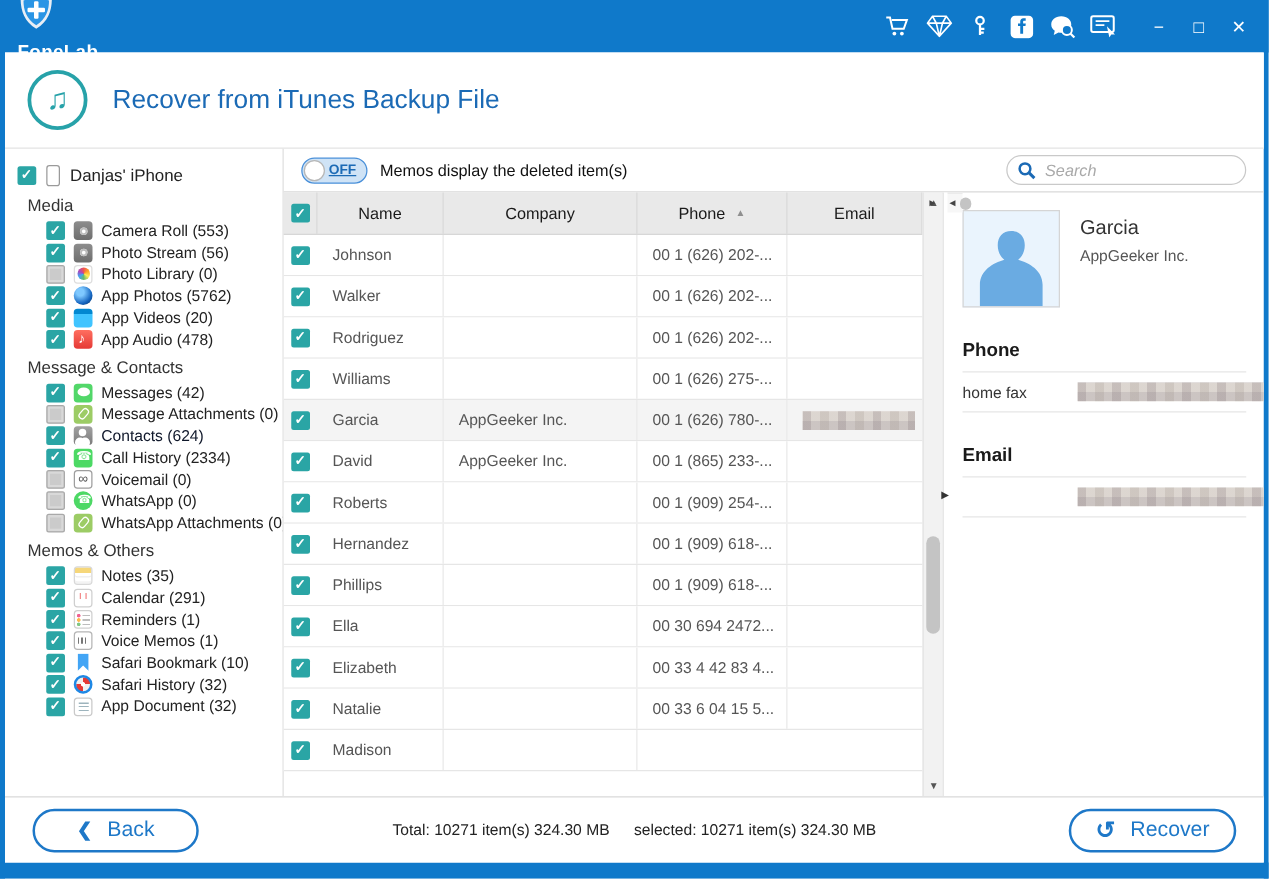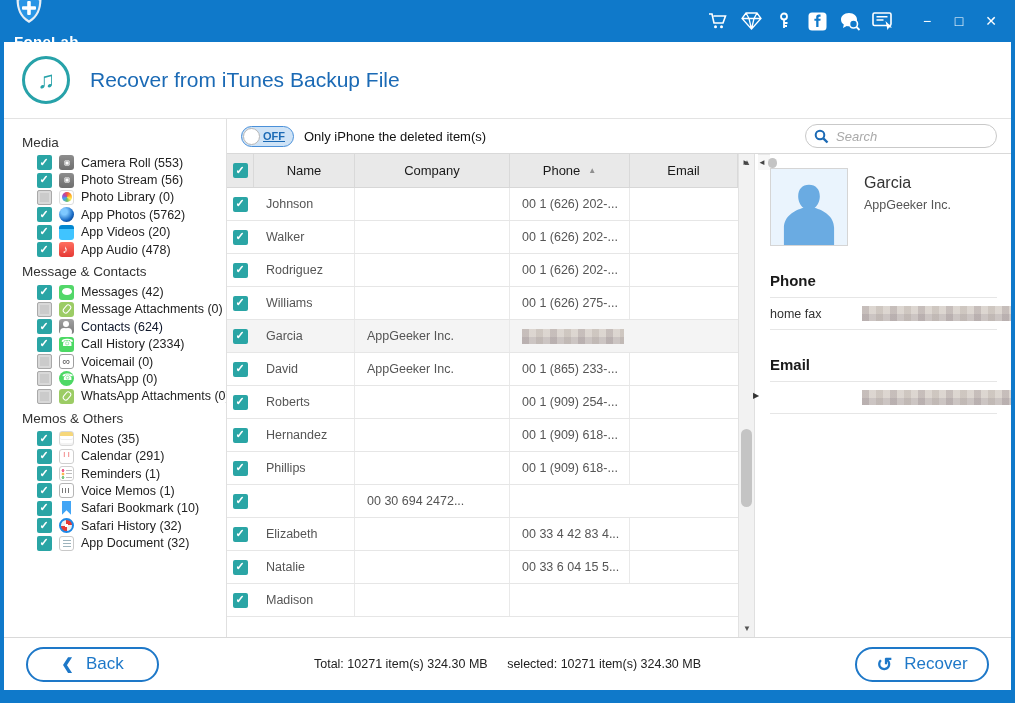--- a/index.html
+++ b/index.html
@@ -196,20 +196,25 @@
   </div>
 
   <div class="header">
     <div class="hdr-circle">♫</div>
     <div class="hdr-title">Recover from iTunes Backup File</div>
   </div>
 
   <div class="content">
 
     <div class="sidebar">
+      <div class="device-row">
+        <span class="cb on"></span>
+        <span class="iphone-icon"></span>
+        <span>Danjas' iPhone</span>
+      </div>
       <div id="sidebar-sections">
   <div class="section">
     <div class="section-label">Media</div>
     <div class="section-items">
   <div class="side-item">
     <span class="cb on"></span>
     <span class="icn camera"></span>
     <span class="lbl">Camera Roll (553)</span>
   </div>
 
@@ -340,21 +345,21 @@
   </div>
 </div>
     </div>
 
     <div class="right-block">
       <div class="toolbar">
         <span class="toggle">
           <span class="knob"></span>
           <span class="toggle-state">OFF</span>
         </span>
-        <span class="toggle-label">Only iPhone the deleted item(s)</span>
+        <span class="toggle-label">Memos display the deleted item(s)</span>
         <span class="searchbox">
           <svg width="15" height="15" viewBox="0 0 15 15">
               <circle cx="6" cy="6" r="4.3" fill="none" stroke="#1b6ab5" stroke-width="2"></circle>
               <path d="M9.3 9.3 L13.5 13.5" stroke="#1b6ab5" stroke-width="2.4"></path>
             </svg>
           <input type="text" placeholder="Search" style="">
         </span>
       </div>
 
       <div class="lower">
@@ -420,20 +425,21 @@
     <div>00 1 (626) 275-...</div>
     <div></div>
   </div>
 
   <div class="trow sel-row">
     <div>
                       <span class="cb on"></span>
                     </div>
     <div>Garcia</div>
     <div>AppGeeker Inc.</div>
+    <div>00 1 (626) 780-...</div>
     <div>
                       <span class="pixelated"></span>
                     </div>
   </div>
 
   <div class="trow">
     <div>
                       <span class="cb on"></span>
                     </div>
     <div>David</div>
@@ -469,20 +475,21 @@
     <div>Phillips</div>
     <div></div>
     <div>00 1 (909) 618-...</div>
     <div></div>
   </div>
 
   <div class="trow">
     <div>
                       <span class="cb on"></span>
                     </div>
+    <div>Ella</div>
     <div></div>
     <div>00 30 694 2472...</div>
     <div></div>
   </div>
 
   <div class="trow">
     <div>
                       <span class="cb on"></span>
                     </div>
     <div>Elizabeth</div>

